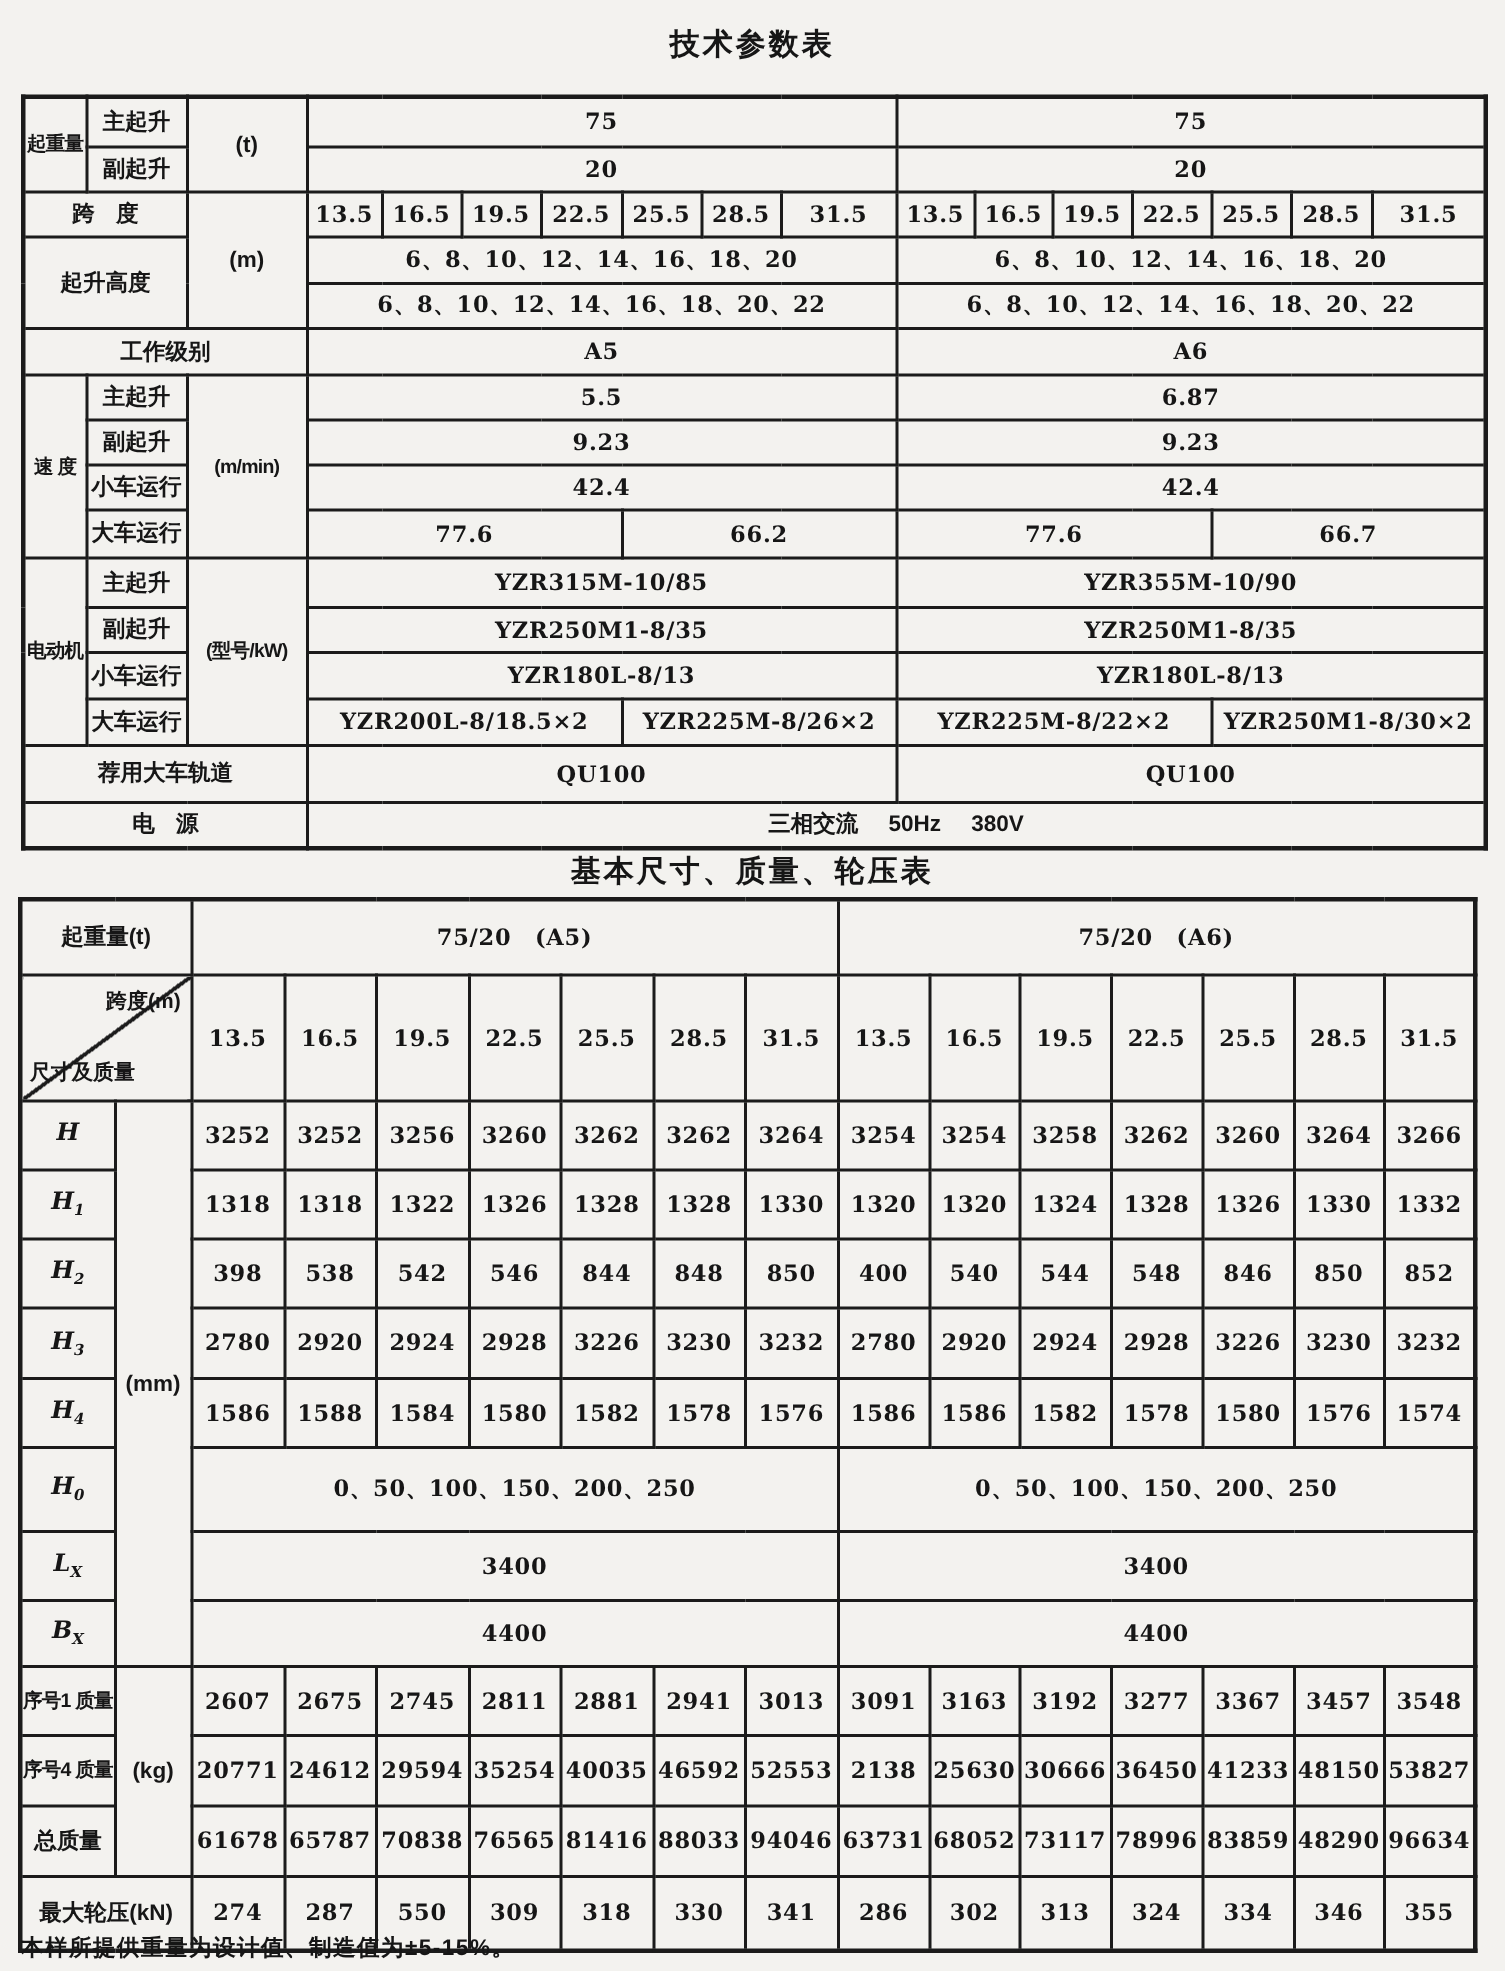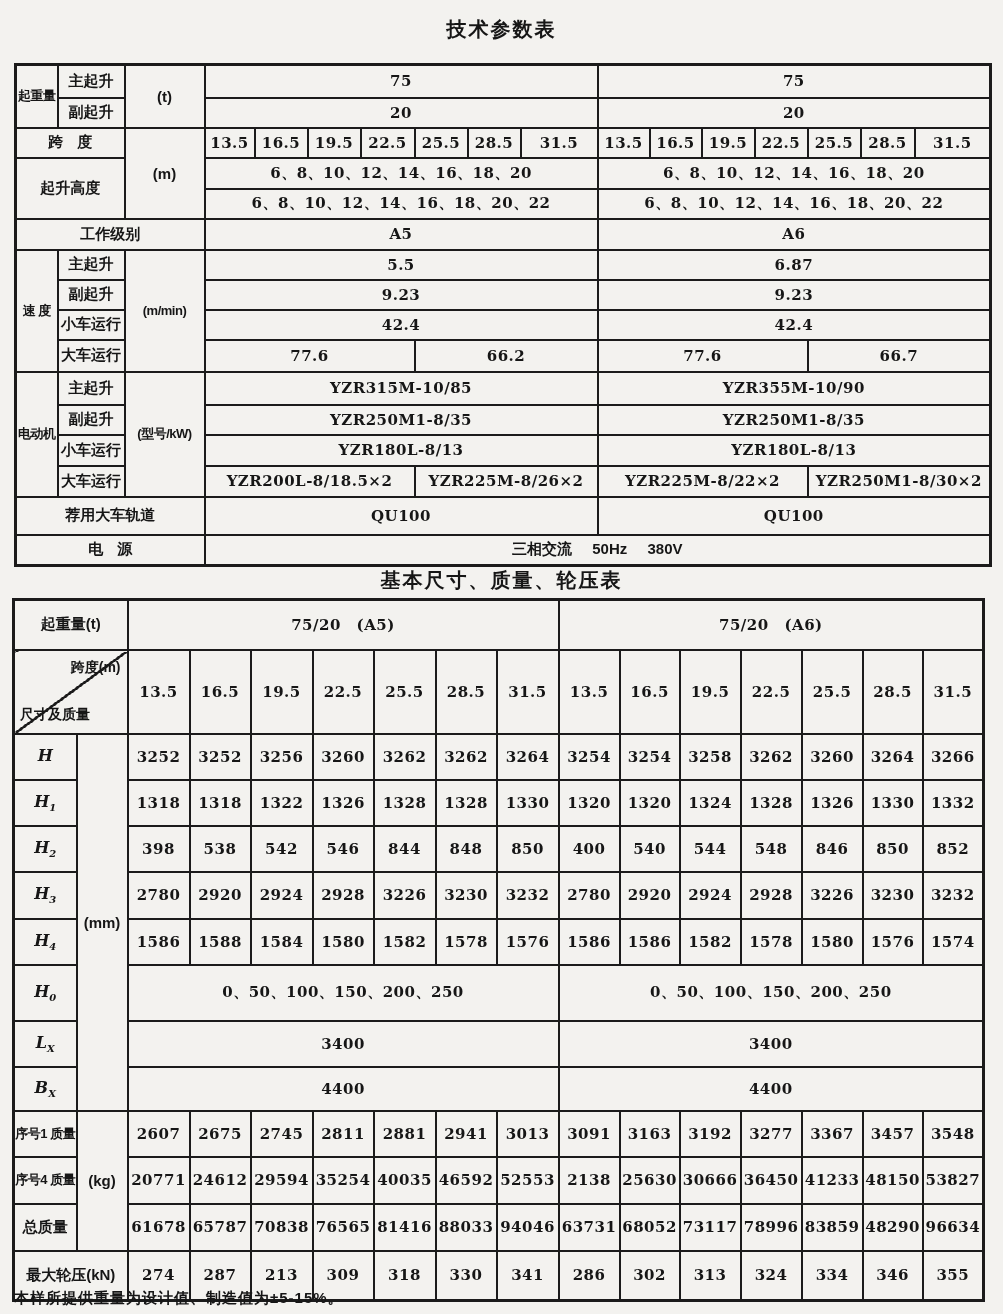--- a/index.html
+++ b/index.html
@@ -376,21 +376,21 @@
     <td class="num">73117</td>
     <td class="num">78996</td>
     <td class="num">83859</td>
     <td class="num">48290</td>
     <td class="num">96634</td>
   </tr>
   <tr style="height:50px">
     <td colspan="2" class="cn">最大轮压(kN)</td>
     <td class="num">274</td>
     <td class="num">287</td>
-    <td class="num">213</td>
+    <td class="num">550</td>
     <td class="num">309</td>
     <td class="num">318</td>
     <td class="num">330</td>
     <td class="num">341</td>
     <td class="num">286</td>
     <td class="num">302</td>
     <td class="num">313</td>
     <td class="num">324</td>
     <td class="num">334</td>
     <td class="num">346</td>

